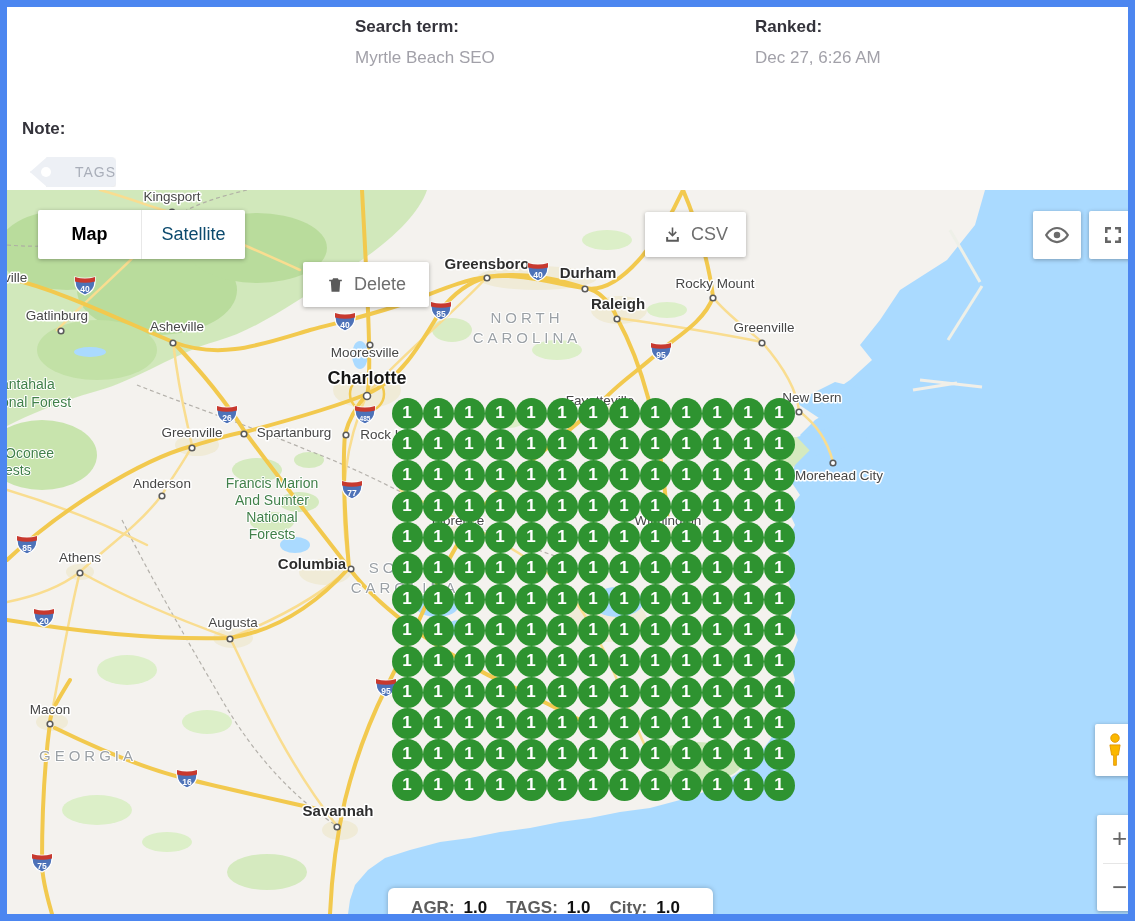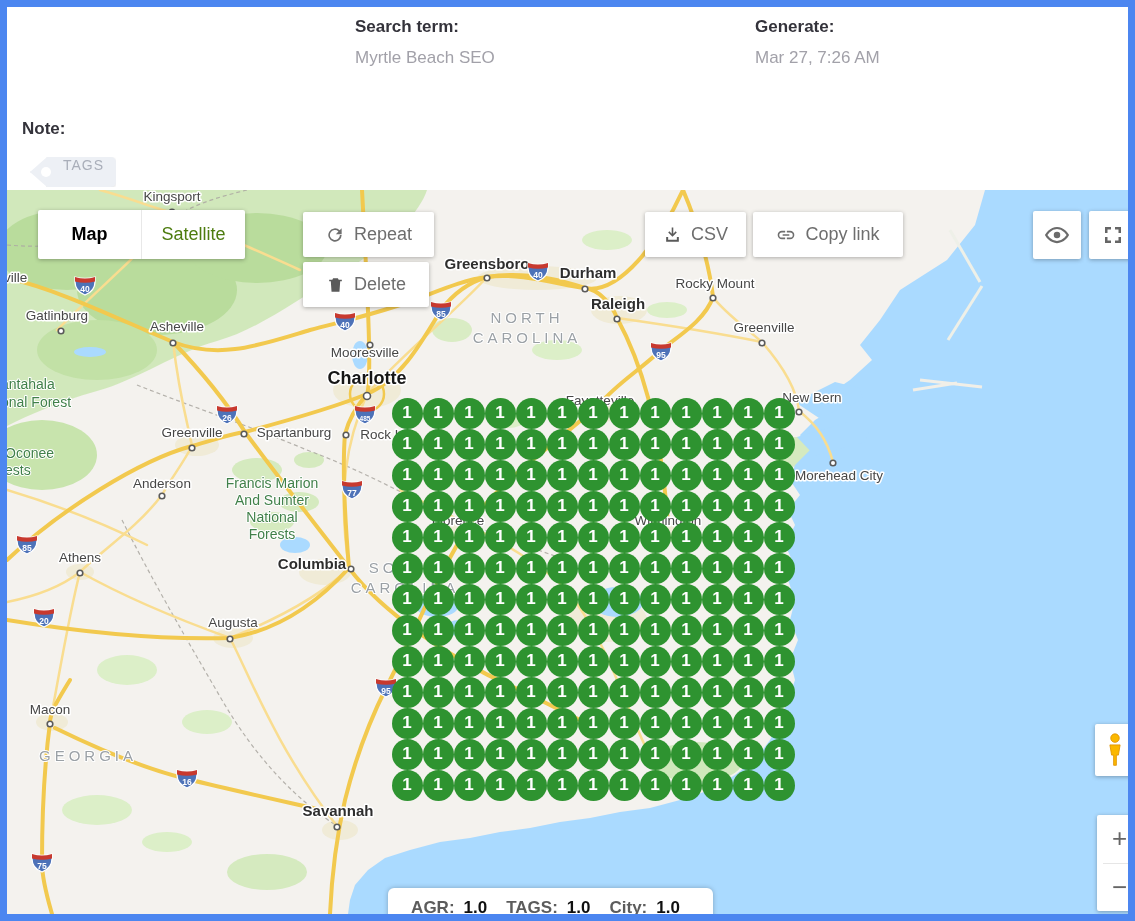--- a/index.html
+++ b/index.html
@@ -8,42 +8,42 @@
   .header{position:relative;width:1121px;height:183px;background:#fff;}
   .hcol{position:absolute;top:10px;}
   #col-business{left:15px;} #col-search{left:348px;} #col-region{left:551px;} #col-created{left:748px;} #col-grid{left:951px;}
   .hlabel{font-size:17px;font-weight:bold;color:#34333b;}
   .hvalue{margin-top:11px;font-size:17px;color:#a2a1a9;}
   .biz-row{margin-top:9px;display:flex;align-items:center;gap:6px;}
   .biz-link{font-size:18px;color:#4586f3;text-decoration:none;cursor:pointer;}
   .biz-row svg{display:block;}
   .place-id{margin-top:7px;font-size:13px;font-style:italic;color:#8e8d95;}
   .note-label{position:absolute;left:15px;top:112px;font-size:17px;font-weight:bold;color:#34333b;}
-  .tag-pill{position:absolute;left:23px;top:150px;width:86px;height:30px;background:#edf0f5;border-radius:5px;box-shadow:0 1px 3px rgba(0,0,0,.12);clip-path:polygon(17px 0,100% 0,100% 100%,17px 100%,0 50%);display:flex;justify-content:flex-end;padding-right:12px;box-sizing:border-box;cursor:pointer;}
+  .tag-pill{position:absolute;left:23px;top:150px;width:86px;height:30px;background:#edf0f5;border-radius:5px;box-shadow:0 1px 3px rgba(0,0,0,.12);clip-path:polygon(17px 0,100% 0,100% 100%,17px 100%,0 50%);display:flex;align-items:center;justify-content:flex-end;box-sizing:border-box;cursor:pointer;}
   .tag-pill::before{content:"";position:absolute;left:11px;top:10px;width:10px;height:10px;border-radius:50%;background:#fff;}
   .tag-pill span{font-size:14px;letter-spacing:1px;color:#a9aeb9;}
   
   .map{position:absolute;left:0;top:183px;width:1121px;height:724px;overflow:hidden;background:#f4f2ee;cursor:default;}
   #map-svg{position:absolute;left:0;top:0;}
   #map-svg text{font-family:"Liberation Sans",sans-serif;paint-order:stroke;stroke:#ffffff;stroke-width:3px;stroke-linejoin:round;}
   #map-svg .town{font-size:13.5px;fill:#474747;}
   #map-svg .city{font-size:15px;fill:#2e2e2e;font-weight:bold;}
   #map-svg .city-lg{font-size:18px;fill:#161616;font-weight:bold;}
   #map-svg .state{font-size:15px;fill:#9ba1a6;letter-spacing:4px;stroke-width:2px;}
   #map-svg .forest{font-size:14px;fill:#41804a;stroke-width:2px;}
   #map-svg .shield-num{fill:#fff;font-weight:bold;stroke:none;paint-order:normal;}
   #map-svg .dot{fill:#fff;stroke:#5a5a5a;stroke-width:1.6;}
   #grid-layer{position:absolute;left:0;top:0;width:100%;height:100%;}
   .rank-circle{position:absolute;width:31px;height:31px;border-radius:50%;background:#2e9330;color:#fff;font-weight:bold;font-size:17px;display:flex;align-items:center;justify-content:center;cursor:pointer;}
   
   .gbtn{position:absolute;background:#fff;box-shadow:0 1px 4px rgba(0,0,0,.3);border:none;border-radius:2px;display:flex;align-items:center;justify-content:center;gap:9px;color:#6e6e6e;font-size:18px;font-family:"Liberation Sans",sans-serif;cursor:pointer;padding:0 14px;height:45px;box-sizing:border-box;}
   .maptype{position:absolute;left:31px;top:20px;height:49px;display:flex;background:#fff;box-shadow:0 1px 4px rgba(0,0,0,.3);border-radius:2px;}
   .maptype .mt{width:103px;display:flex;align-items:center;justify-content:center;font-size:18px;cursor:pointer;}
   .maptype .mt.active{font-weight:bold;color:#000;}
-  .maptype .mt.inactive{color:#4d7c0f;border-left:1px solid #e8e8e8;}
+  .maptype .mt.inactive{color:#0c4a6e;border-left:1px solid #e8e8e8;}
   #btn-repeat{left:296px;top:22px;width:131px;}
   #btn-png{left:434px;top:22px;width:196px;}
   #btn-csv{left:638px;top:22px;width:101px;}
   #btn-copy{left:746px;top:22px;width:150px;}
   #btn-delete{left:296px;top:72px;width:126px;}
   .sqbtn{position:absolute;top:21px;width:48px;height:48px;background:#fff;box-shadow:0 1px 4px rgba(0,0,0,.3);border-radius:2px;display:flex;align-items:center;justify-content:center;cursor:pointer;border:none;}
   #btn-eye{left:1026px;} #btn-fullscreen{left:1082px;}
   .pegman{position:absolute;left:1088px;top:534px;width:40px;height:52px;background:#fff;border-radius:2px;box-shadow:0 1px 4px rgba(0,0,0,.3);display:flex;align-items:center;justify-content:center;cursor:grab;}
   .zoomctl{position:absolute;left:1090px;top:625px;width:45px;height:96px;background:#fff;border-radius:2px;box-shadow:0 1px 4px rgba(0,0,0,.3);display:flex;flex-direction:column;}
   .zoomctl .zbtn{flex:1;display:flex;align-items:center;justify-content:center;font-size:26px;color:#666;cursor:pointer;}
@@ -56,22 +56,22 @@
 <body>
 
 <div class="frame">
 
   <div class="header">
     <div class="hcol" id="col-search">
       <div class="hlabel">Search term:</div>
       <div class="hvalue">Myrtle Beach SEO</div>
     </div>
     <div class="hcol" id="col-created">
-      <div class="hlabel">Generate:</div>
-      <div class="hvalue">Mar 27, 7:26 AM</div>
+      <div class="hlabel">Ranked:</div>
+      <div class="hvalue">Dec 27, 6:26 AM</div>
     </div>
     <div class="note-label">Note:</div>
     <div class="tag-pill">
       <span>TAGS</span>
     </div>
   </div>
 
   <div class="map">
     <svg id="map-svg" width="1121" height="724" viewBox="0 0 1121 724">
 
@@ -470,38 +470,26 @@
         <div class="rank-circle" style="left: 694.5px; top: 579.5px; background: rgb(46, 147, 48);">1</div>
         <div class="rank-circle" style="left: 725.5px; top: 579.5px; background: rgb(46, 147, 48);">1</div>
         <div class="rank-circle" style="left: 756.5px; top: 579.5px; background: rgb(46, 147, 48);">1</div>
       </div>
 
     <div class="maptype">
       <div class="mt active">Map</div>
       <div class="mt inactive">Satellite</div>
     </div>
 
-    <button class="gbtn" id="btn-repeat">
-      <svg width="20" height="20" viewBox="0 0 24 24" fill="#6e6e6e">
-          <path d="M17.65 6.35A8 8 0 1 0 20 12h-2.1a6 6 0 1 1-1.76-4.24L13 11h7V4l-2.35 2.35z"></path>
-        </svg>
-      <span>Repeat</span>
-    </button>
     <button class="gbtn" id="btn-csv">
       <svg width="19" height="19" viewBox="0 0 24 24" fill="#5a5a5a">
           <path d="M11 3h2v8l3-3 1.4 1.4L12 14.8 6.6 9.4 8 8l3 3V3z"></path>
           <path d="M4 15h2.5v3.5h11V15H20v6H4v-6z"></path>
         </svg>
       <span>CSV</span>
-    </button>
-    <button class="gbtn" id="btn-copy">
-      <svg width="20" height="20" viewBox="0 0 24 24" fill="#6e6e6e">
-          <path d="M3.9 12a3.1 3.1 0 0 1 3.1-3.1h4V7H7a5 5 0 0 0 0 10h4v-1.9H7A3.1 3.1 0 0 1 3.9 12zm4.1 1h8v-2H8v2zm9-6h-4v1.9h4a3.1 3.1 0 1 1 0 6.2h-4V17h4a5 5 0 0 0 0-10z"></path>
-        </svg>
-      <span>Copy link</span>
     </button>
     <button class="gbtn" id="btn-delete">
       <svg width="19" height="19" viewBox="0 0 24 24" fill="#5a5a5a">
           <path d="M6 7h12l-1 14H7L6 7zm3-3h6l1 2h4v2H4V6h4l1-2z"></path>
         </svg>
       <span>Delete</span>
     </button>
 
     <button class="sqbtn" id="btn-eye">
       <svg width="26" height="26" viewBox="0 0 24 24">

